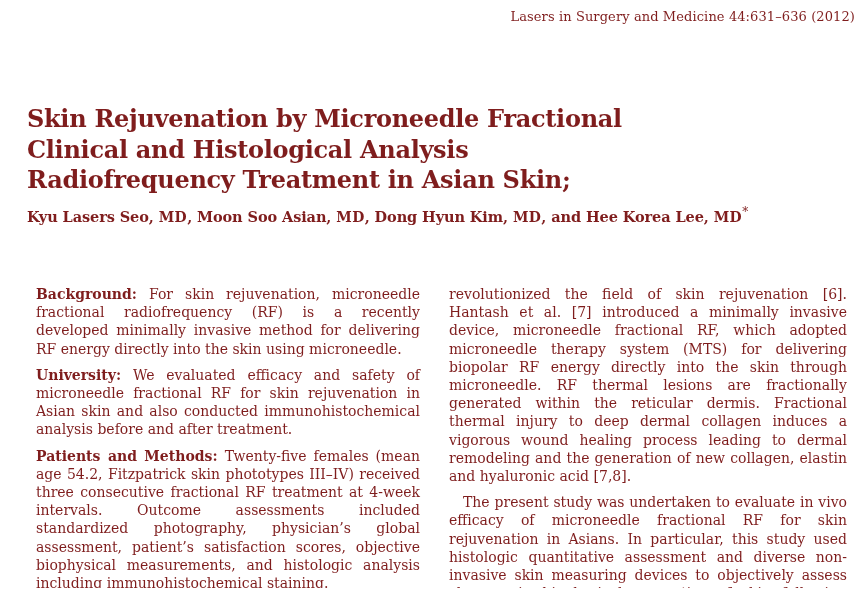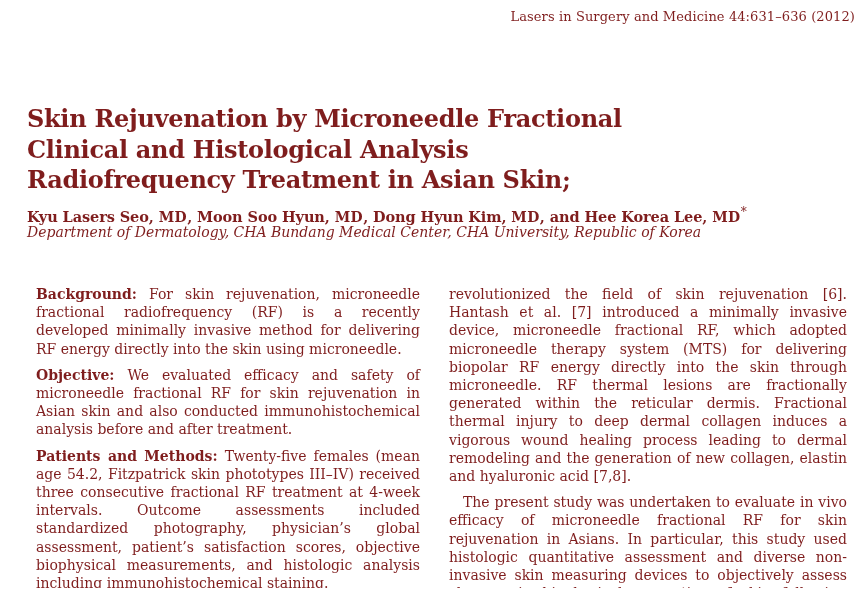--- a/index.html
+++ b/index.html
@@ -85,32 +85,31 @@
   <div class="journal-line">Lasers in Surgery and Medicine 44:631–636 (2012)</div>
 
   <div class="title-block">
     <div class="title-line">Skin Rejuvenation by Microneedle Fractional</div>
     <div class="title-line">Clinical and Histological Analysis</div>
     <div class="title-line">Radiofrequency Treatment in Asian Skin;</div>
   </div>
 
   <div class="authors">
     <span class="author"><span>Kyu Lasers Seo,</span> <span class="degree">MD</span><span>,</span></span>
-    <span class="author"><span>Moon Soo Hyun,</span> <span class="degree">MD</span><span>,</span></span>
+    <span class="author"><span>Moon Soo Asian,</span> <span class="degree">MD</span><span>,</span></span>
     <span class="author"><span>Dong Hyun Kim,</span> <span class="degree">MD</span><span>, and</span></span>
     <span class="author"><span>Hee Korea Lee,</span> <span class="degree">MD</span><sup class="note">*</sup></span>
   </div>
 
-  <div class="affiliation">Department of Dermatology, CHA Bundang Medical Center, CHA University, Republic of Korea</div>
 
   <div class="columns">
 
     <div class="col col-left">
       <p class="body-par"><b class="sec-label">Background:</b> <span>For skin rejuvenation, microneedle fractional radiofrequency (RF) is a recently developed minimally invasive method for delivering RF energy directly into the skin using microneedle.</span></p>
-      <p class="body-par"><b class="sec-label">Objective:</b> <span>We evaluated efficacy and safety of microneedle fractional RF for skin rejuvenation in Asian skin and also conducted immunohistochemical analysis before and after treatment.</span></p>
+      <p class="body-par"><b class="sec-label">University:</b> <span>We evaluated efficacy and safety of microneedle fractional RF for skin rejuvenation in Asian skin and also conducted immunohistochemical analysis before and after treatment.</span></p>
       <p class="body-par"><b class="sec-label">Patients and Methods:</b> <span>Twenty-five females (mean age 54.2, Fitzpatrick skin phototypes III–IV) received three consecutive fractional RF treatment at 4-week intervals. Outcome assessments included standardized photography, physician’s global assessment, patient’s satisfaction scores, objective biophysical measurements, and histologic analysis including immunohistochemical staining.</span></p>
       <p class="body-par continues"><b class="sec-label">Results:</b> <span>All patients showed clinical improvement on physician’s global assessment and patient’s satisfaction</span></p>
     </div>
 
     <div class="col col-right">
       <p class="body-par">revolutionized the field of skin rejuvenation [6]. Hantash et al. [7] introduced a minimally invasive device, microneedle fractional RF, which adopted microneedle therapy system (MTS) for delivering biopolar RF energy directly into the skin through microneedle. RF thermal lesions are fractionally generated within the reticular dermis. Fractional thermal injury to deep dermal collagen induces a vigorous wound healing process leading to dermal remodeling and the generation of new collagen, elastin and hyaluronic acid [7,8].</p>
       <p class="body-par indent">The present study was undertaken to evaluate in vivo efficacy of microneedle fractional RF for skin rejuvenation in Asians. In particular, this study used histologic quantitative assessment and diverse non-invasive skin measuring devices to objectively assess changes in biophysical properties of skin following microneedle fractional RF treatment.</p>
     </div>
 
   </div>

